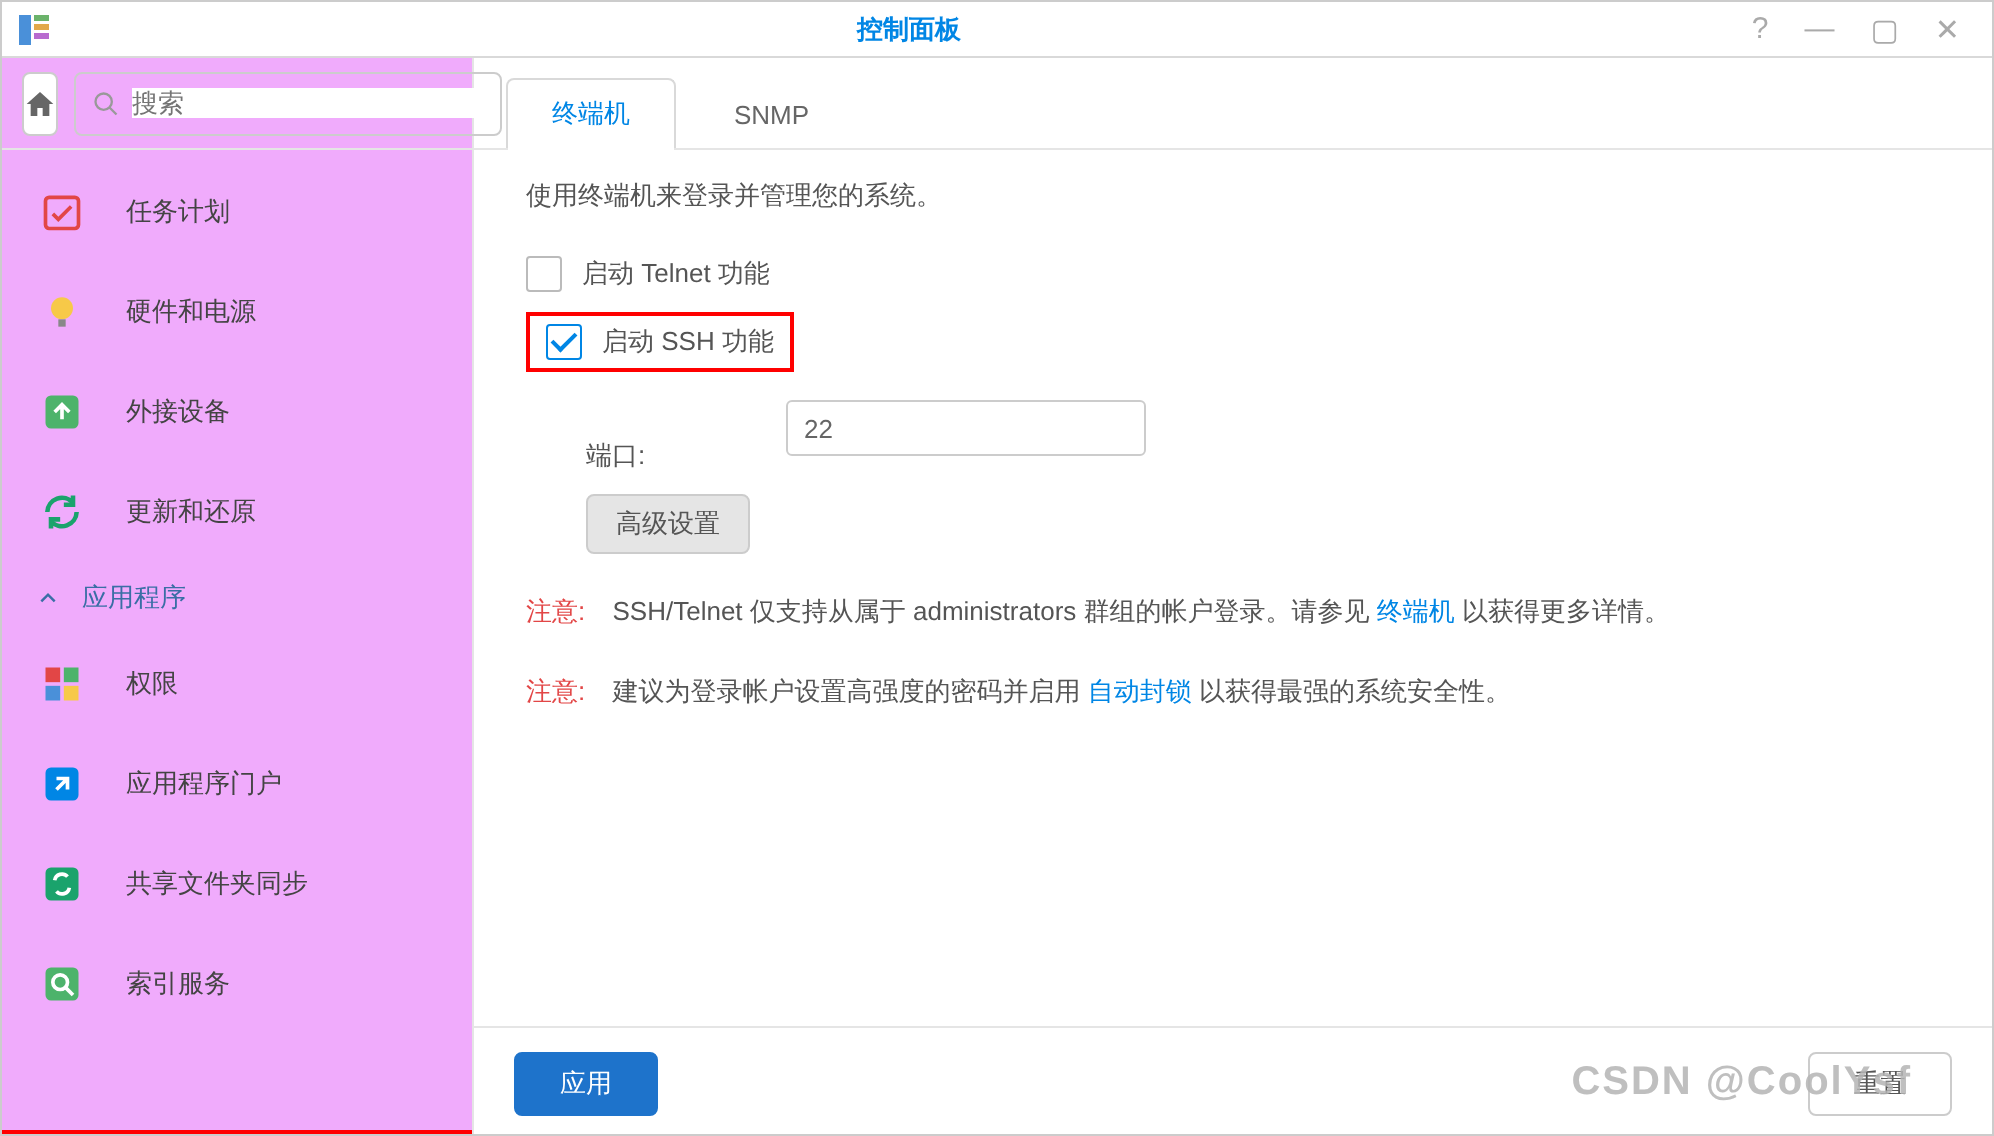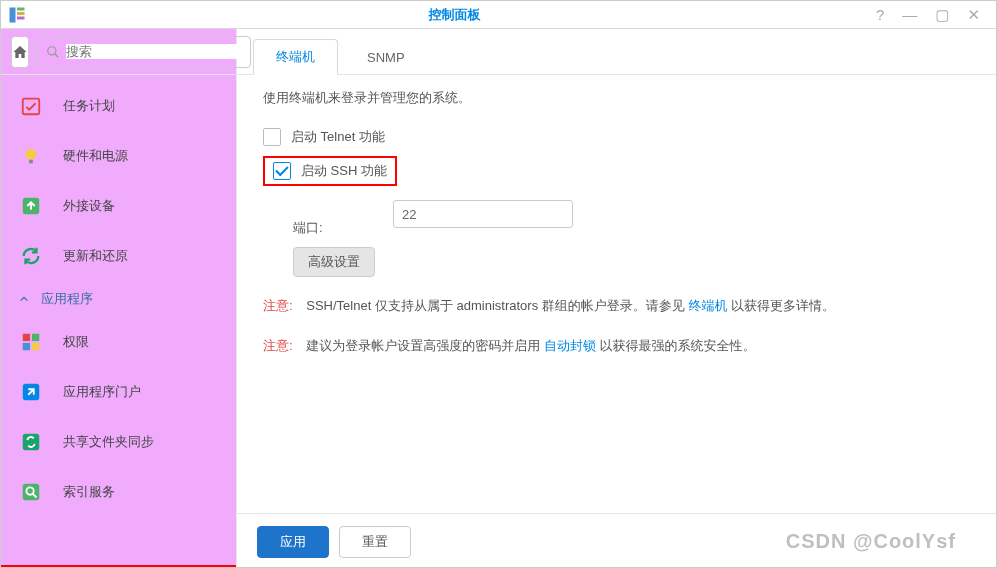--- a/index.html
+++ b/index.html
@@ -43,21 +43,21 @@
     
     .sub-row { display: flex; align-items: center; margin: 6px 0 10px 30px; gap: 10px; }
     .sub-label { width: 90px; margin-top: 28px; }
     .port-input { width: 180px; height: 28px; border: 1px solid #ccc; padding: 12px 8px; border-radius: 3px; color: #666; }
     .adv-btn { height: 30px; padding: 0 14px; border: 1px solid #ccc; border-radius: 4px; background: #e5e5e5; cursor: pointer; color: #555; }
     
     .notice { margin-top: 18px; line-height: 1.7; }
     .notice .red { color: #e24646; margin-right: 10px; }
     .notice .link { color: #0086e5; cursor: pointer; }
     
-    .footer-bar { height: 56px; border-top: 1px solid #e5e5e5; display: flex; align-items: center; justify-content: flex-start; padding: 0 20px; gap: 10px; position: relative; }
+    .footer-bar { height: 56px; border-top: 1px solid #e5e5e5; display: flex; align-items: center; justify-content: space-between; padding: 0 20px; gap: 10px; position: relative; }
     .btn { height: 32px; padding: 0 22px; border-radius: 4px; border: 1px solid #ccc; background: #fff; cursor: pointer; color: #555; }
     .btn.primary { background: #1e73cb; color: #fff; border-color: #1e73cb; }
     .watermark { position: absolute; right: 40px; bottom: 16px; color: rgba(180,180,180,0.85); font-size: 20px; letter-spacing: 1px; pointer-events: none; font-weight: bold; }
   </style>
 </head>
 <body>
 
 <div class="titlebar">
   <div class="titlebar-icon">
     <svg viewBox="0 0 24 24">

